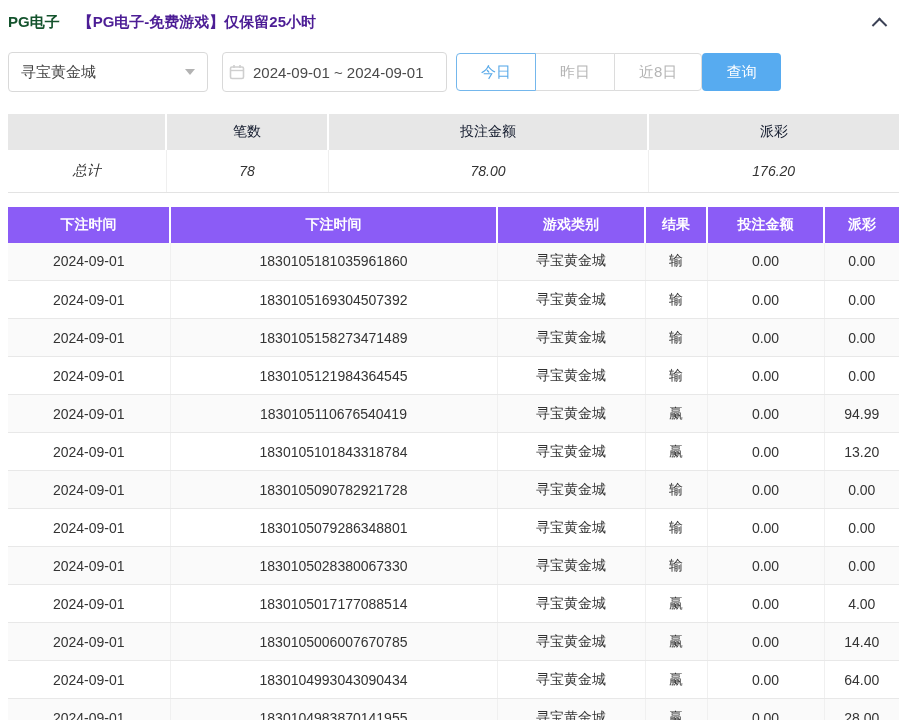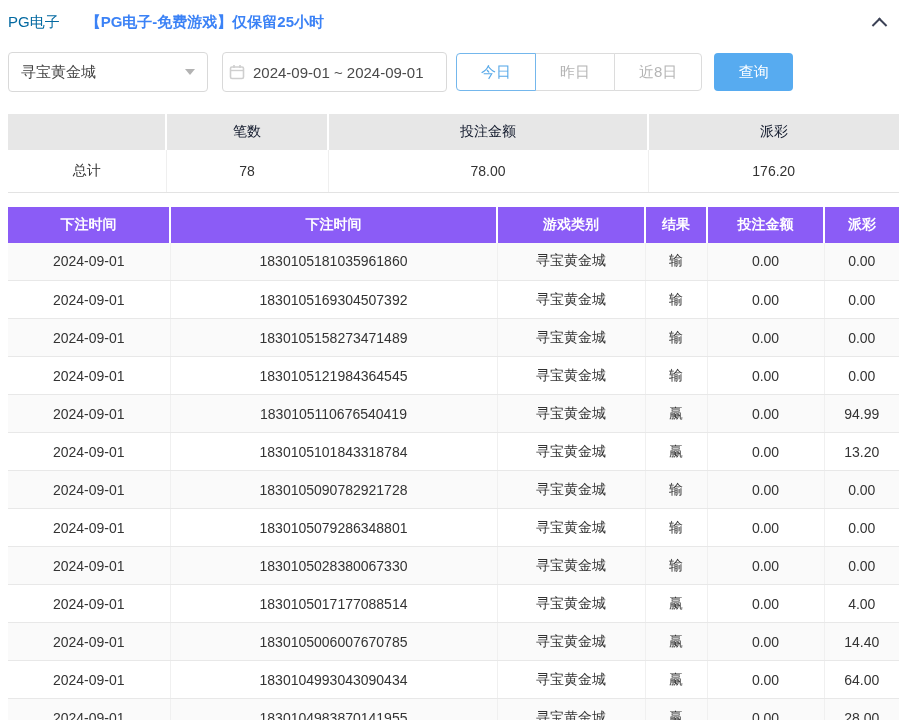--- a/index.html
+++ b/index.html
@@ -2,22 +2,22 @@
 <html><head>
 <meta charset="utf-8">
 <style>
   * { margin:0; padding:0; box-sizing:border-box; }
   html,body { width:907px; height:720px; overflow:hidden; background:#fff;
     font-family:"Liberation Sans","DejaVu Sans",sans-serif; }
   .panel { padding:10px 8px 0 8px; }
 
   
   .panel-header { display:flex; align-items:center; height:24px; margin-bottom:18px; }
-  .title { font-size:15px; font-weight:normal; color:#0369a1; }
-  .notice { font-size:15px; font-weight:bold; color:#3b82f6; margin-left:26px; }
+  .title { font-size:15px; font-weight:bold; color:#14532d; }
+  .notice { font-size:15px; font-weight:bold; color:#4c1d95; margin-left:18px; }
   .collapse-btn { margin-left:auto; margin-right:8px; width:24px; height:24px;
     display:flex; align-items:center; justify-content:center; cursor:pointer; }
   .chevron-up { display:inline-block; width:11px; height:11px;
     border-left:2px solid #3c4256; border-top:2px solid #3c4256;
     transform:rotate(45deg) translate(2px,2px); }
 
   
   .filter-row { display:flex; align-items:center; margin-bottom:22px; }
   .select-box { width:200px; height:40px; border:1px solid #d9d9d9; border-radius:4px;
     display:flex; align-items:center; padding:0 12px; font-size:15px; color:#444;
@@ -28,34 +28,34 @@
     display:flex; align-items:center; padding:0 6px; margin-left:14px;
     font-size:15px; color:#4a4a4a; background:#fff; cursor:pointer; }
   .cal-icon { margin-right:8px; flex:0 0 auto; }
   .btn-group { display:flex; margin-left:9px; height:38px; }
   .seg { height:38px; padding:0 24px; background:#fff; border:1px solid #dcdcdc;
     font-size:15px; color:#b5b5b5; cursor:pointer; margin-left:-1px; position:relative;
     font-family:inherit; }
   .seg:first-child { border-radius:4px 0 0 4px; margin-left:0; }
   .seg:last-child { border-radius:0 4px 4px 0; }
   .seg.active { color:#59a9e8; border-color:#74b7ec; z-index:2; }
-  .query-btn { margin-left:12px; width:79px; height:38px; background:#57abf0;
+  .query-btn { width:79px; height:38px; background:#57abf0;
     color:#fff; font-size:15px; border:none; border-radius:4px; cursor:pointer;
     font-family:inherit; }
 
   
   table { border-collapse:collapse; table-layout:fixed; width:891px; font-size:14px; }
   td, th { text-align:center; overflow:hidden; white-space:nowrap; }
 
   
   .summary th { background:#e7e7e7; color:#0f172a; font-weight:normal; height:36px;
     border-right:2px solid #fff; }
   .summary th:last-child { border-right:none; }
   .summary td { height:42px; color:#333; background:#fff;
-    border-bottom:1px solid #e3e3e3; border-right:1px solid #efefef; }
+    border-bottom:1px solid #e3e3e3; border-right:1px solid #efefef;font-style:italic; }
   .summary td:last-child { border-right:none; }
   .summary { margin-bottom:14px; }
 
   
   .records th { background:#8b5cf6; color:#fff; font-weight:bold; height:36px;
     border-right:2px solid #fff; }
   .records th:last-child { border-right:none; }
   .records td { height:38px; color:#333;
     border-bottom:1px solid #e8e8e8; border-right:1px solid #f0f0f0; }
   .records td:last-child { border-right:none; }

